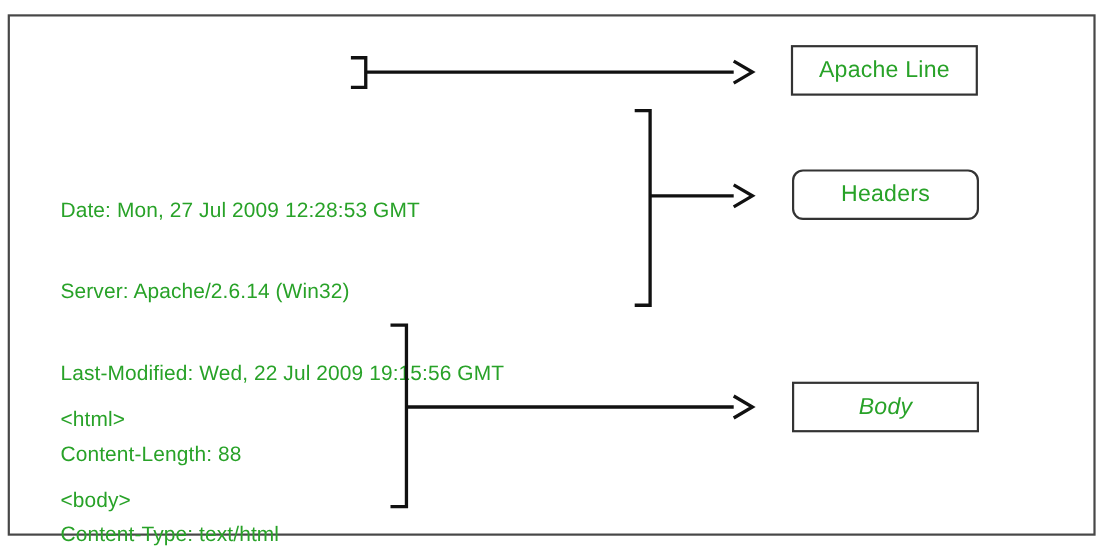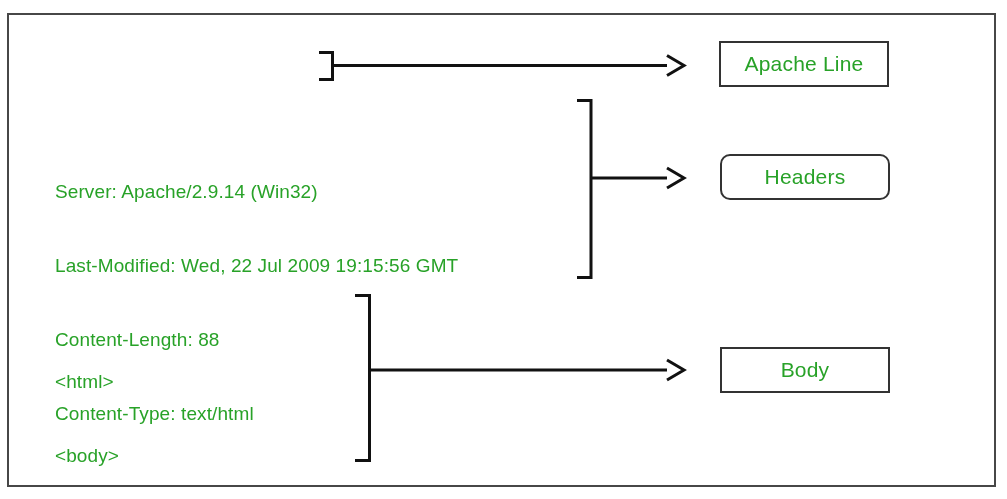--- a/index.html
+++ b/index.html
@@ -63,31 +63,32 @@
     align-items: center;
     justify-content: center;
   }
   .label-box span {
     color: var(--green, #28a228);
     font-size: 21px;
     letter-spacing: 0.2px;
   }
   .box-status { left: 719px; top: 41px; }
   .box-headers { left: 720px; top: 154px; border-radius: 10px; }
-  .box-body { left: 720px; top: 347px; }
+  .box-body { left: 720px; top: 347px; font-style: italic; }
 </style>
 </head>
 <body>
 
 <div class="canvas">
   <div class="frame">
 
 
     <div class="code code-headers">
-      <div>Server: Apache/2.9.14 (Win32)</div>
+      <div>Date: Mon, 27 Jul 2009 12:28:53 GMT</div>
+      <div>Server: Apache/2.6.14 (Win32)</div>
       <div>Last-Modified: Wed, 22 Jul 2009 19:15:56 GMT</div>
       <div>Content-Length: 88</div>
       <div>Content-Type: text/html</div>
       
     </div>
 
     <div class="code code-body">
       <div>&lt;html&gt;</div>
       <div>&lt;body&gt;</div>
       

